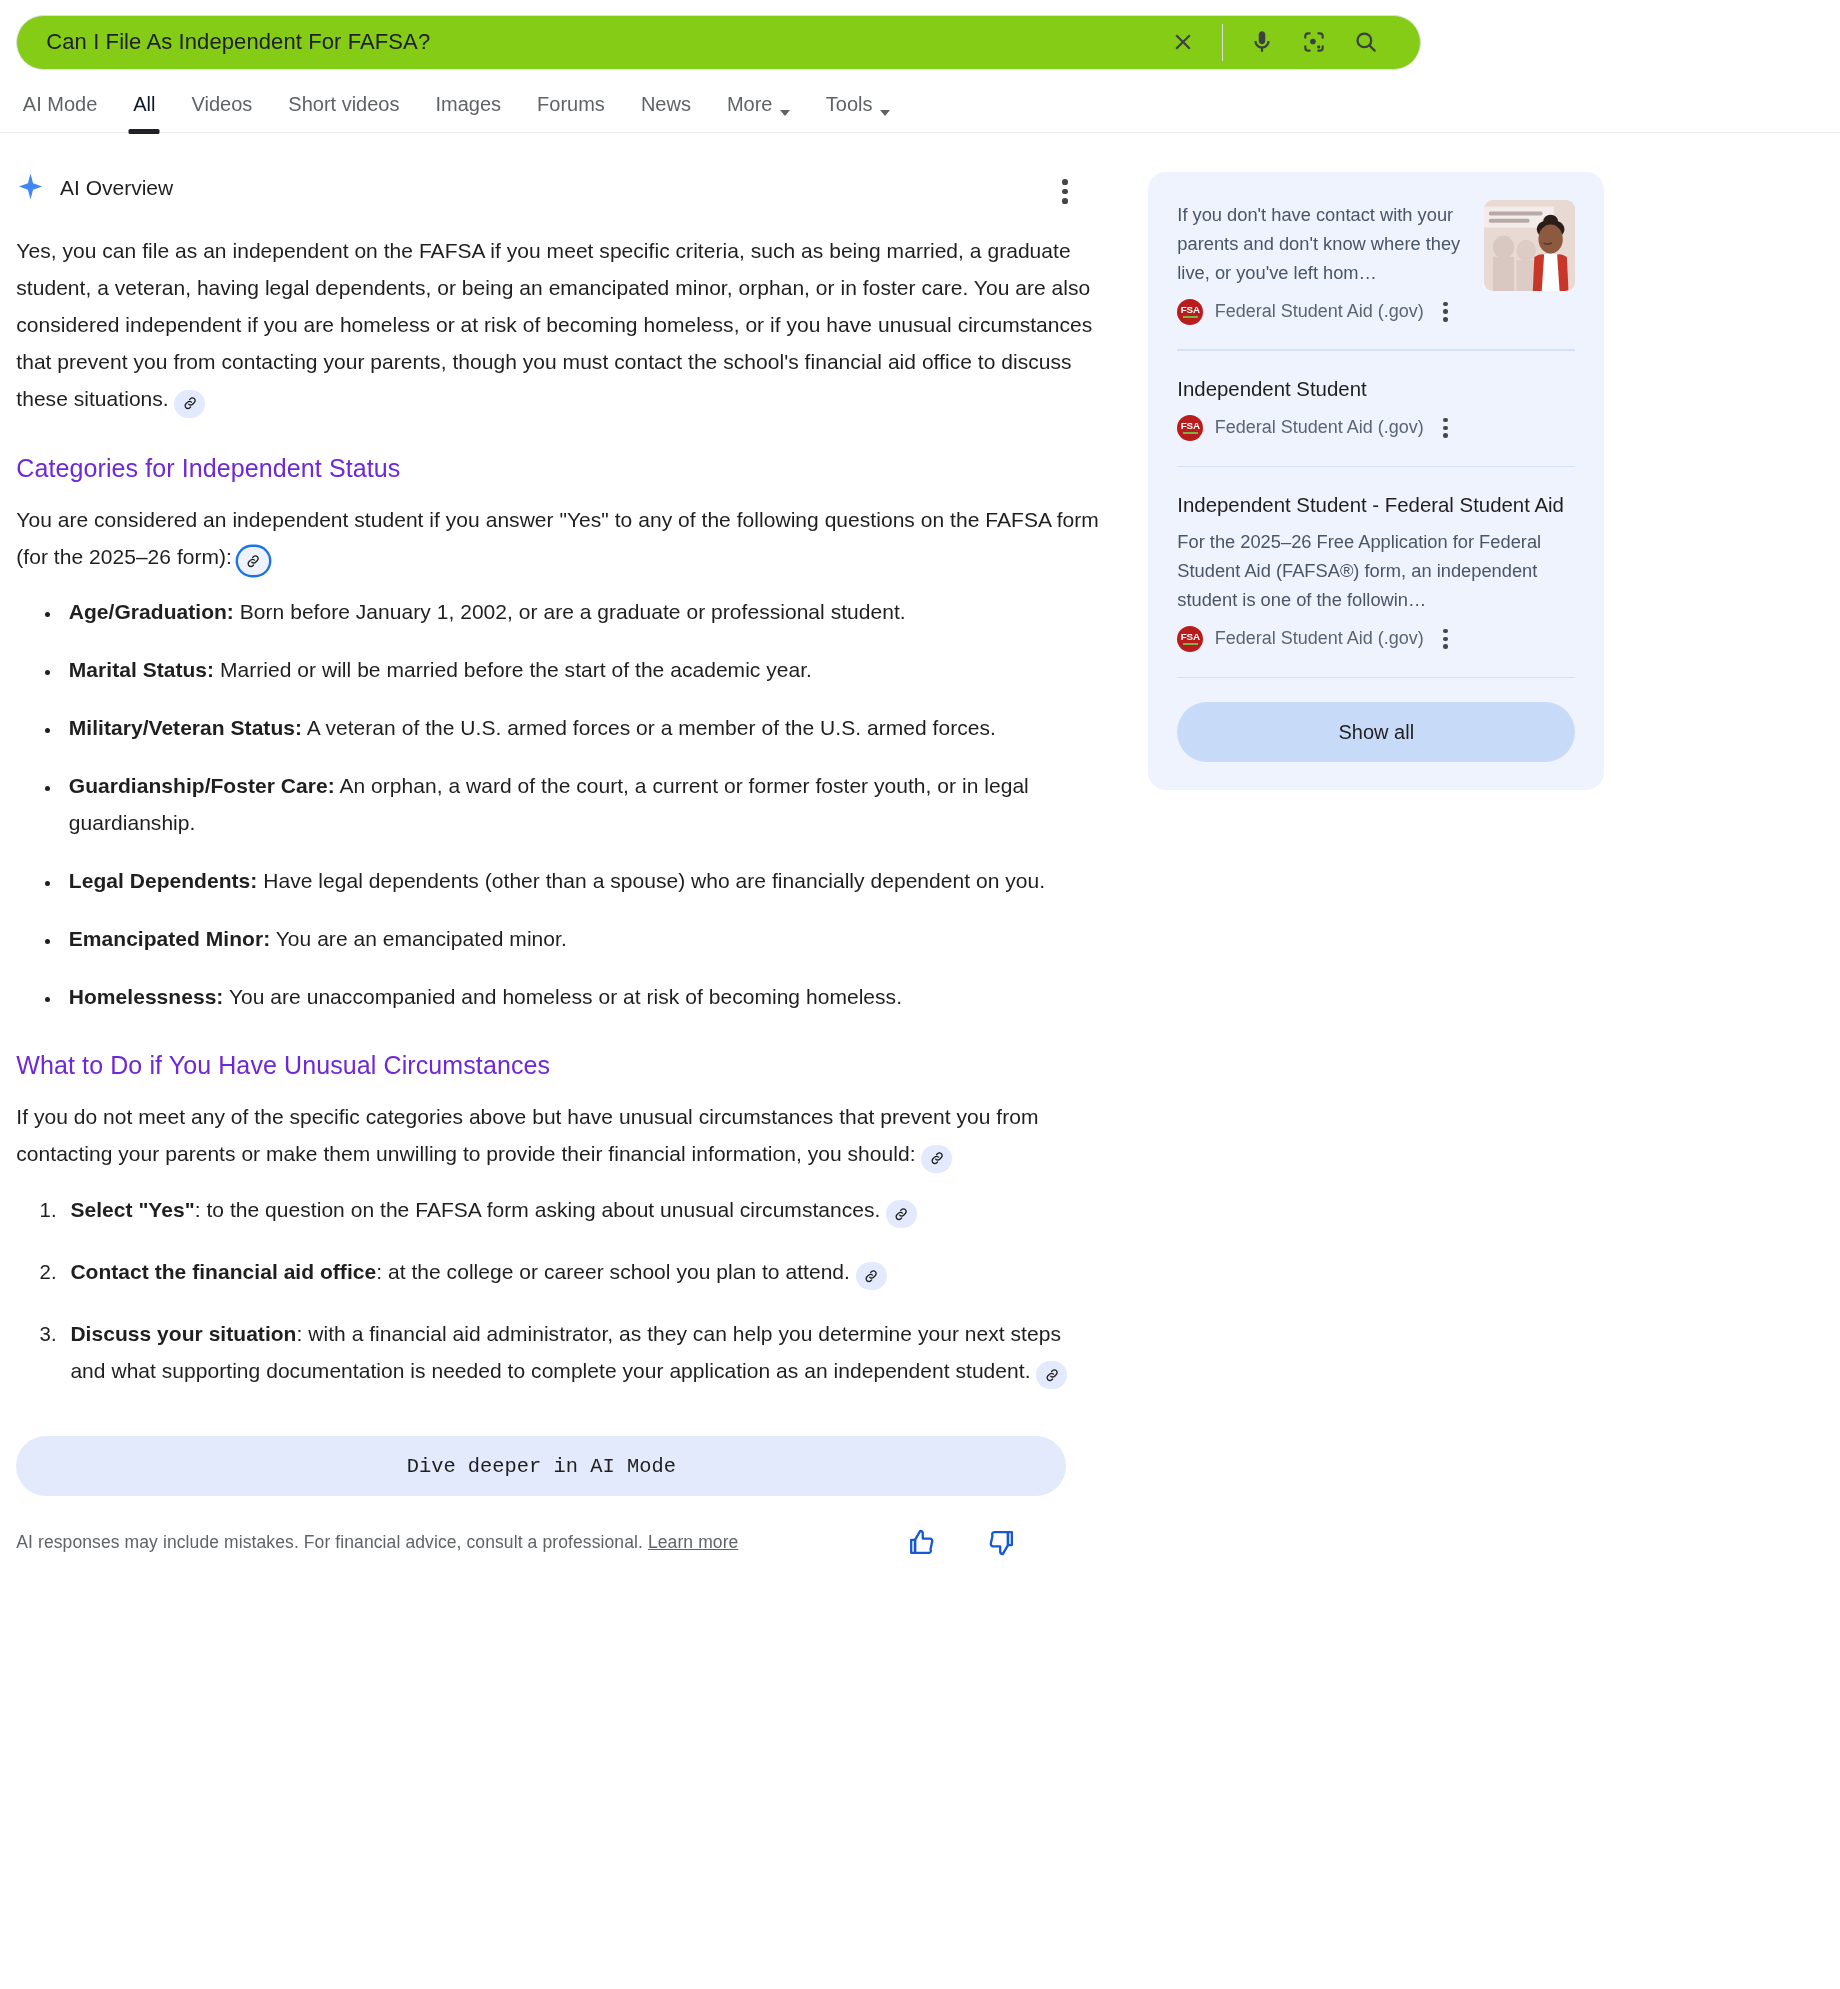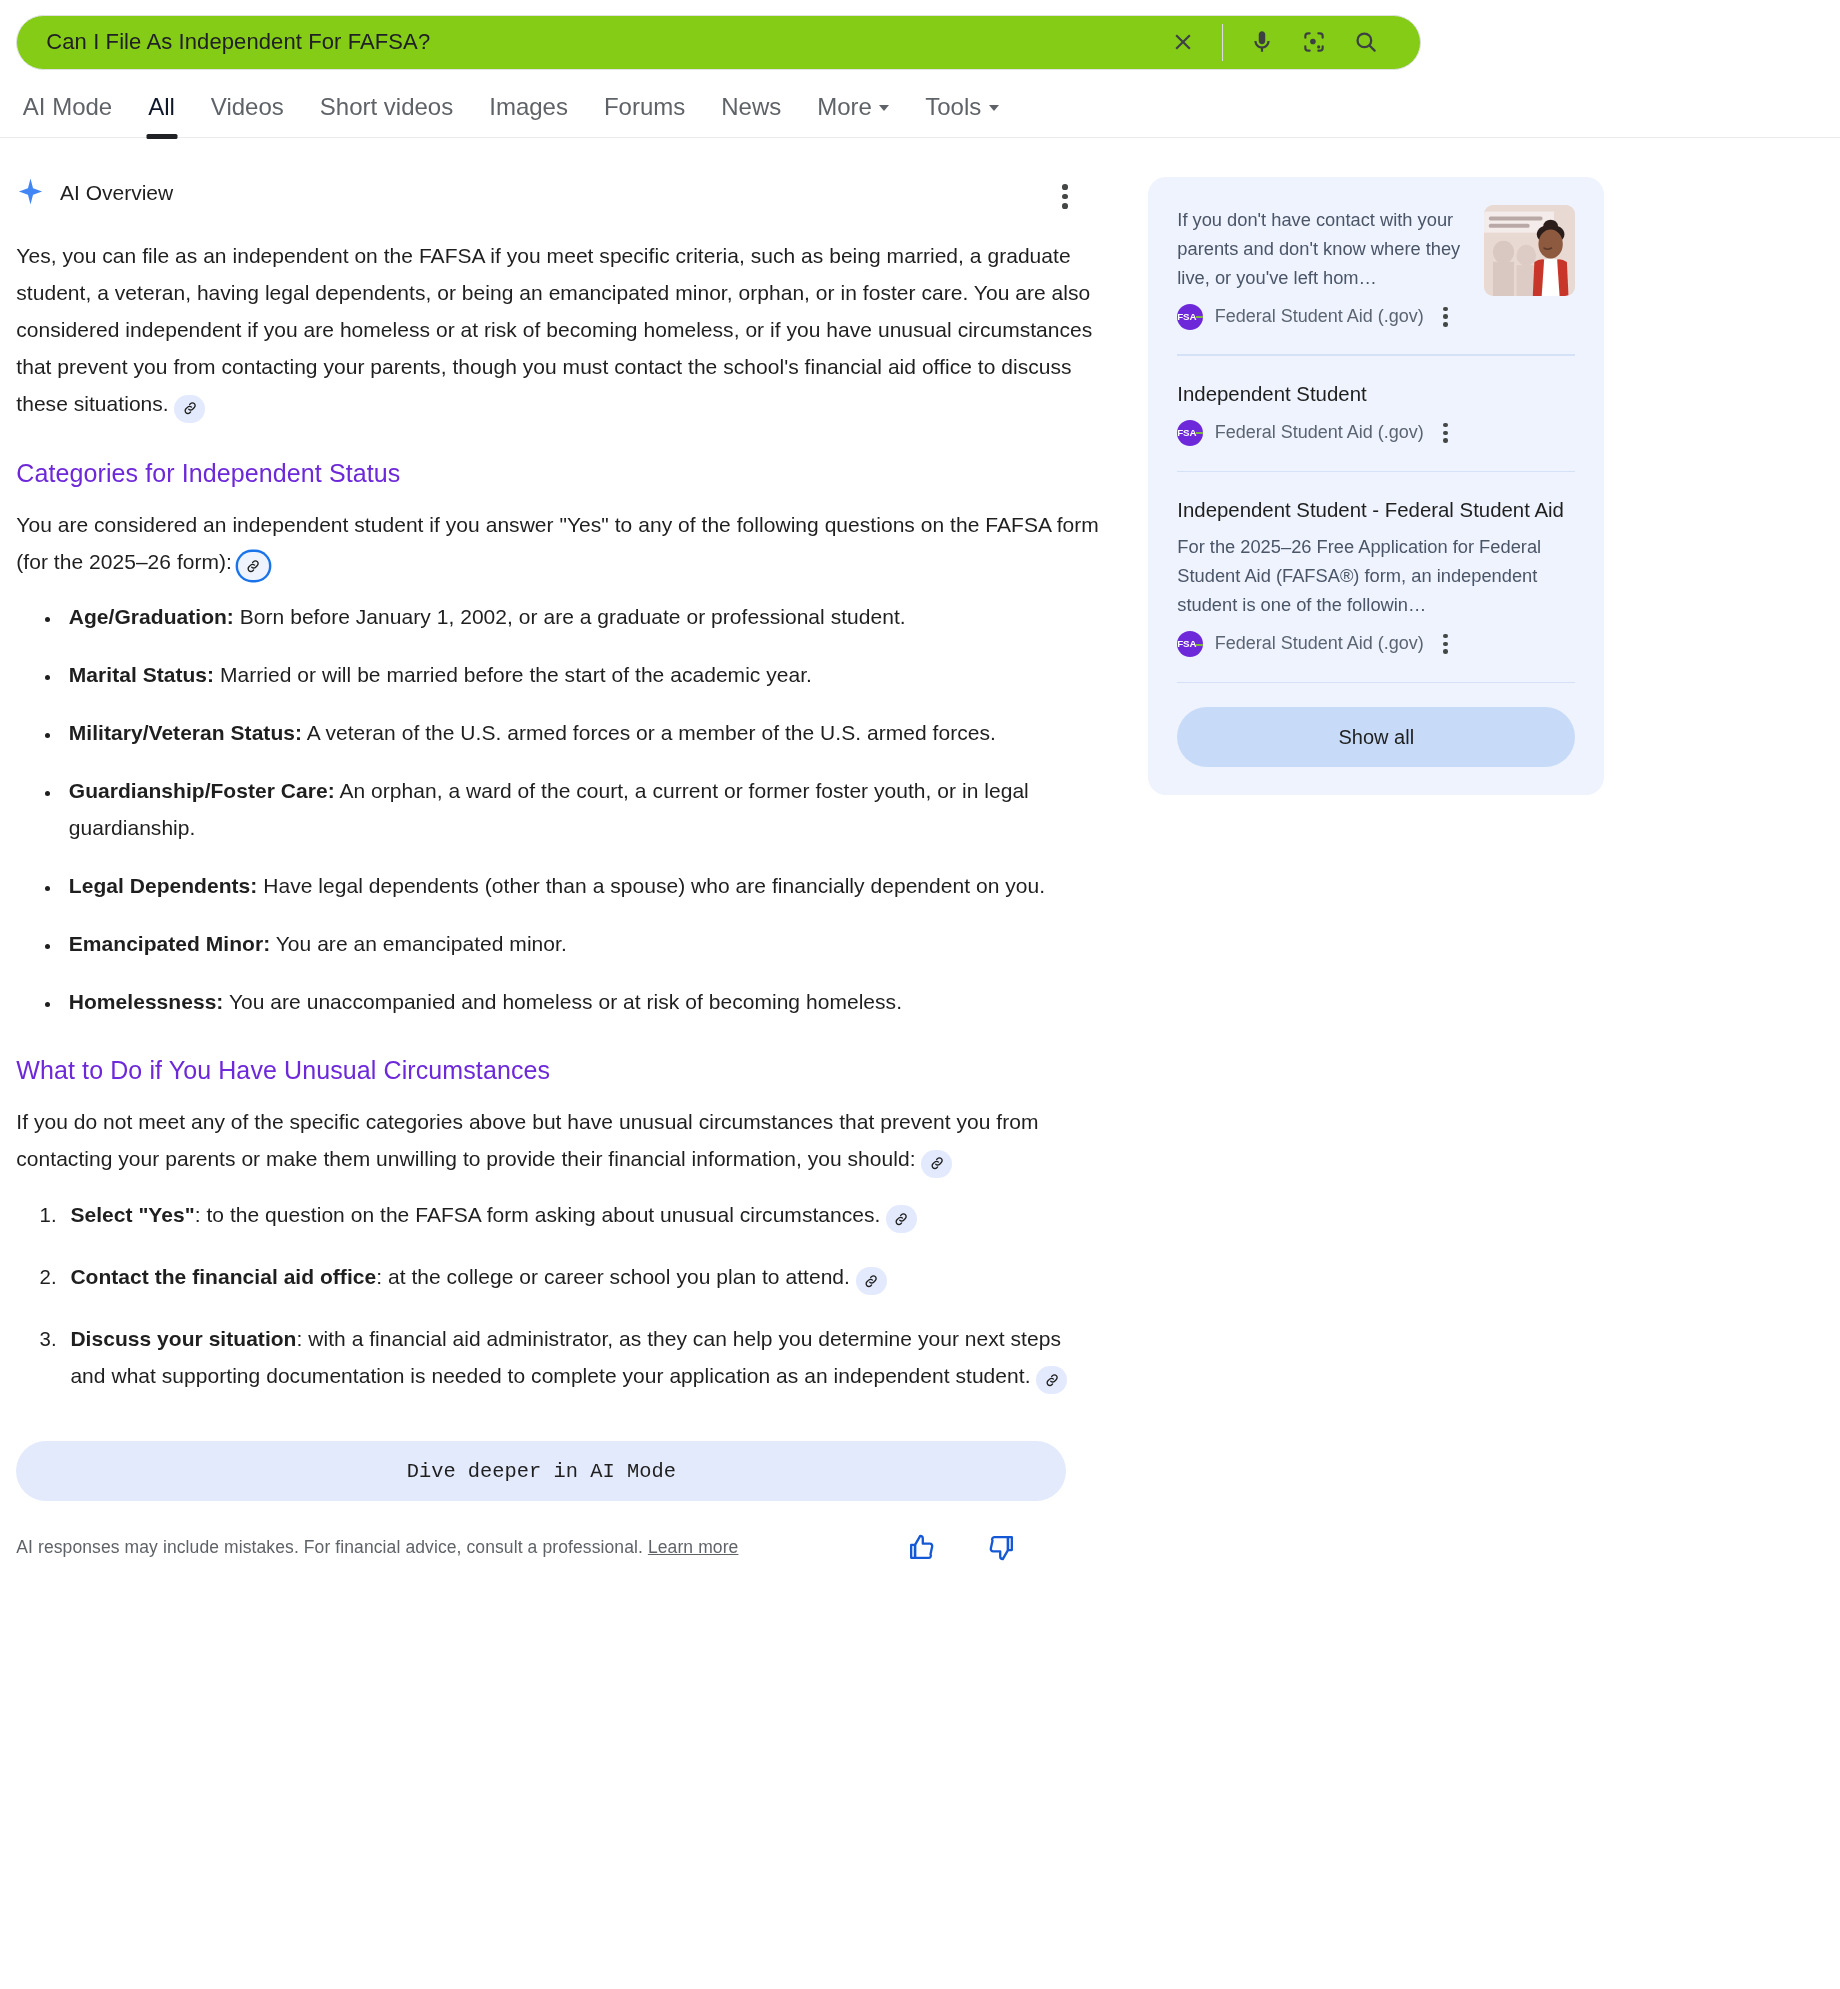--- a/index.html
+++ b/index.html
@@ -31,23 +31,23 @@
   }
   .sb-divider { width: 1.2px; height: 37px; background: #dadce0; margin: 0 13px; }
 
   
   .tabs-row {
     margin-top: 23px; padding: 0 16.3px;
     display: flex; align-items: flex-end; gap: 0;
     border-bottom: 1.2px solid #ebebeb; position: relative;
   }
   .tab {
-    font-size: 24px; color: #5f6368; padding: 0 18px 16.3px 18px;
+    font-size: 20px; color: #5f6368; padding: 0 18px 16.3px 18px;
     cursor: pointer; position: relative; white-space: nowrap;
-    display: flex; align-items: center; gap: 7.3px;
+    display: flex; align-items: flex-end; gap: 7.3px;
   }
   .tab:first-child { padding-left: 6.5px; }
   .tab.active { color: #0f172a; font-weight: 500; }
   .tab.active::after {
     content: ""; position: absolute; left: 50%; transform: translateX(-50%);
     bottom: -1.6px; width: 31px; height: 4.1px; background: #202124; border-radius: 1.6px;
   }
   .caret {
     width: 0; height: 0; border-left: 5.7px solid transparent;
     border-right: 5.7px solid transparent; border-top: 6.5px solid #5f6368;
@@ -122,22 +122,22 @@
   }
   .src-main { flex: 1; min-width: 0; }
   .src-title {
     font-size: 20.4px; color: #1f1f1f; line-height: 28px; margin-bottom: 8.1px;
   }
   .src-snippet {
     font-size: 18.3px; line-height: 29px; color: #4a5568;
   }
   .src-meta { display: flex; align-items: center; gap: 11.4px; margin-top: 11.4px; }
   .favicon {
-    width: 26px; height: 26px; border-radius: 50%; background: #6d28d9;
-    display: flex; flex-direction: row; align-items: center;
+    width: 26px; height: 26px; border-radius: 50%; background: #b91c1c;
+    display: flex; flex-direction: column; align-items: center;
     justify-content: center; flex: none; overflow: hidden;
   }
   .favicon .fsa-txt { font-size: 9.8px; color: #fff; font-weight: 700; line-height: 9.8px; letter-spacing: -0.2px; }
   .favicon .fsa-bar { width: 14.7px; height: 2px; background: #7cb342; margin-top: 1.2px; }
   .src-domain { font-size: 18px; color: #5b6472; }
   .src-kebab {
     display: flex; flex-direction: column; gap: 3.3px; align-items: center;
     margin-left: 3.3px; cursor: pointer; padding: 3.3px 4.9px;
   }
   .src-kebab i { width: 4.5px; height: 4.5px; border-radius: 50%; background: #444746; }

